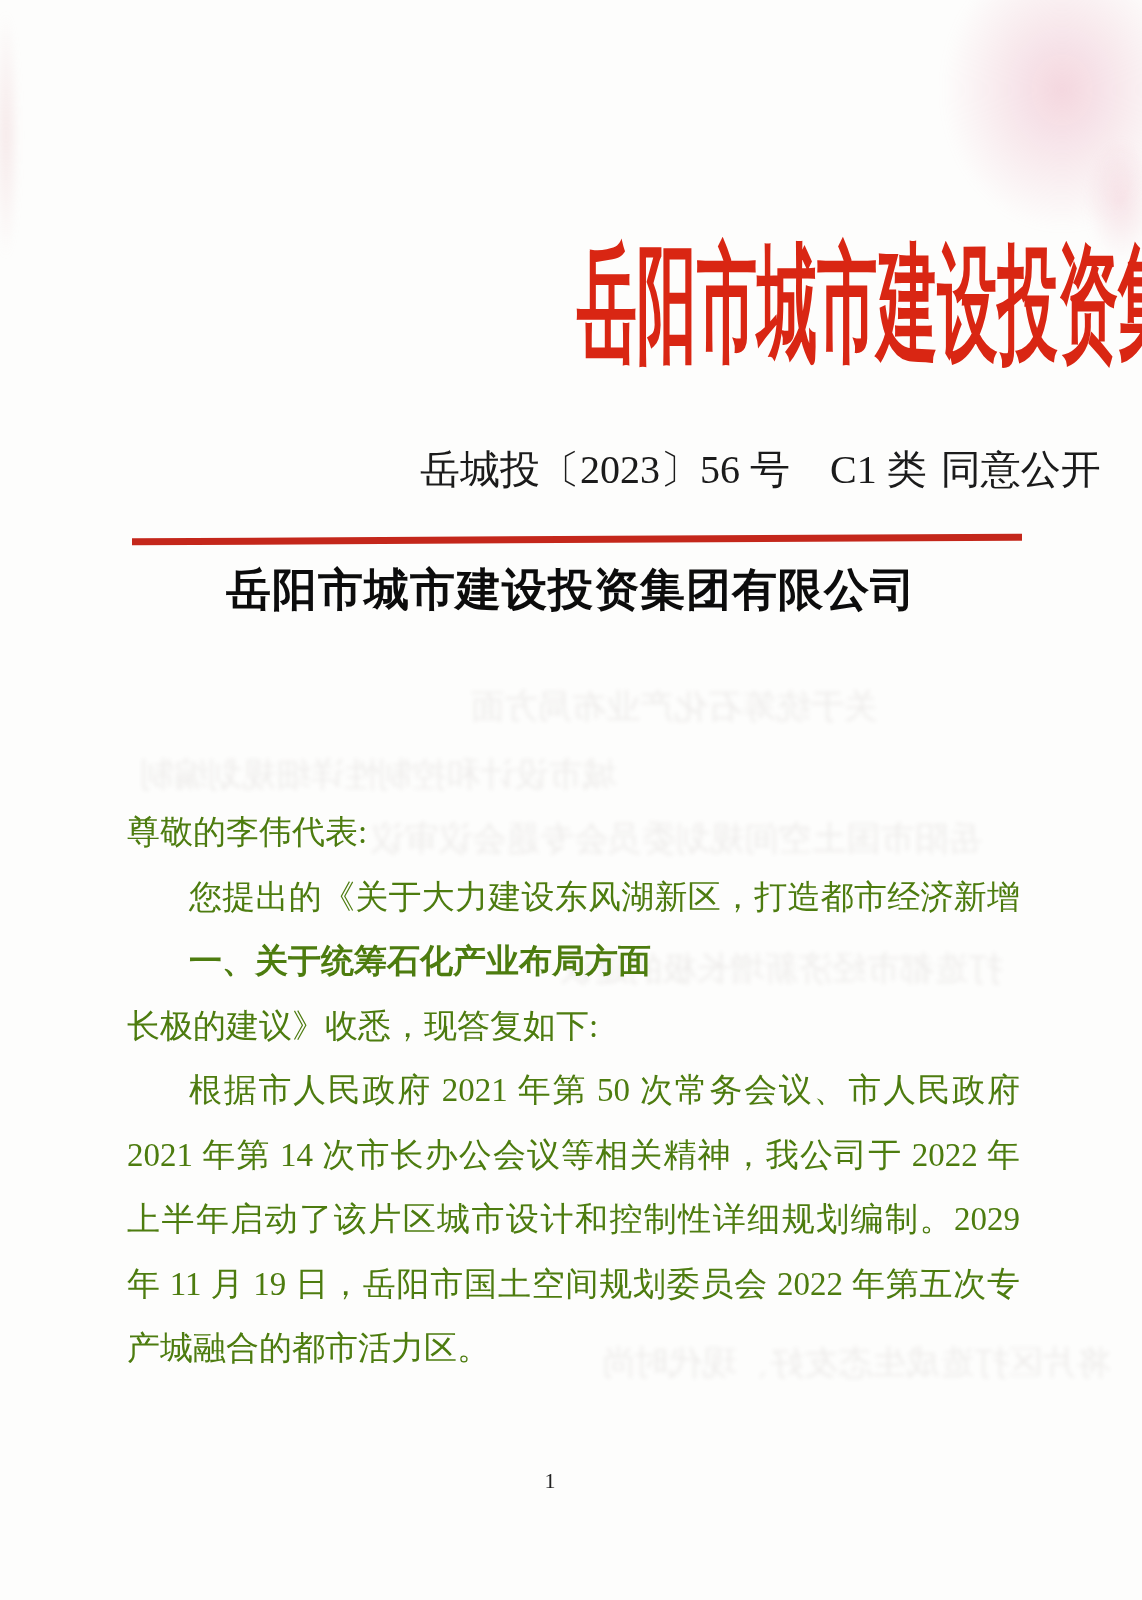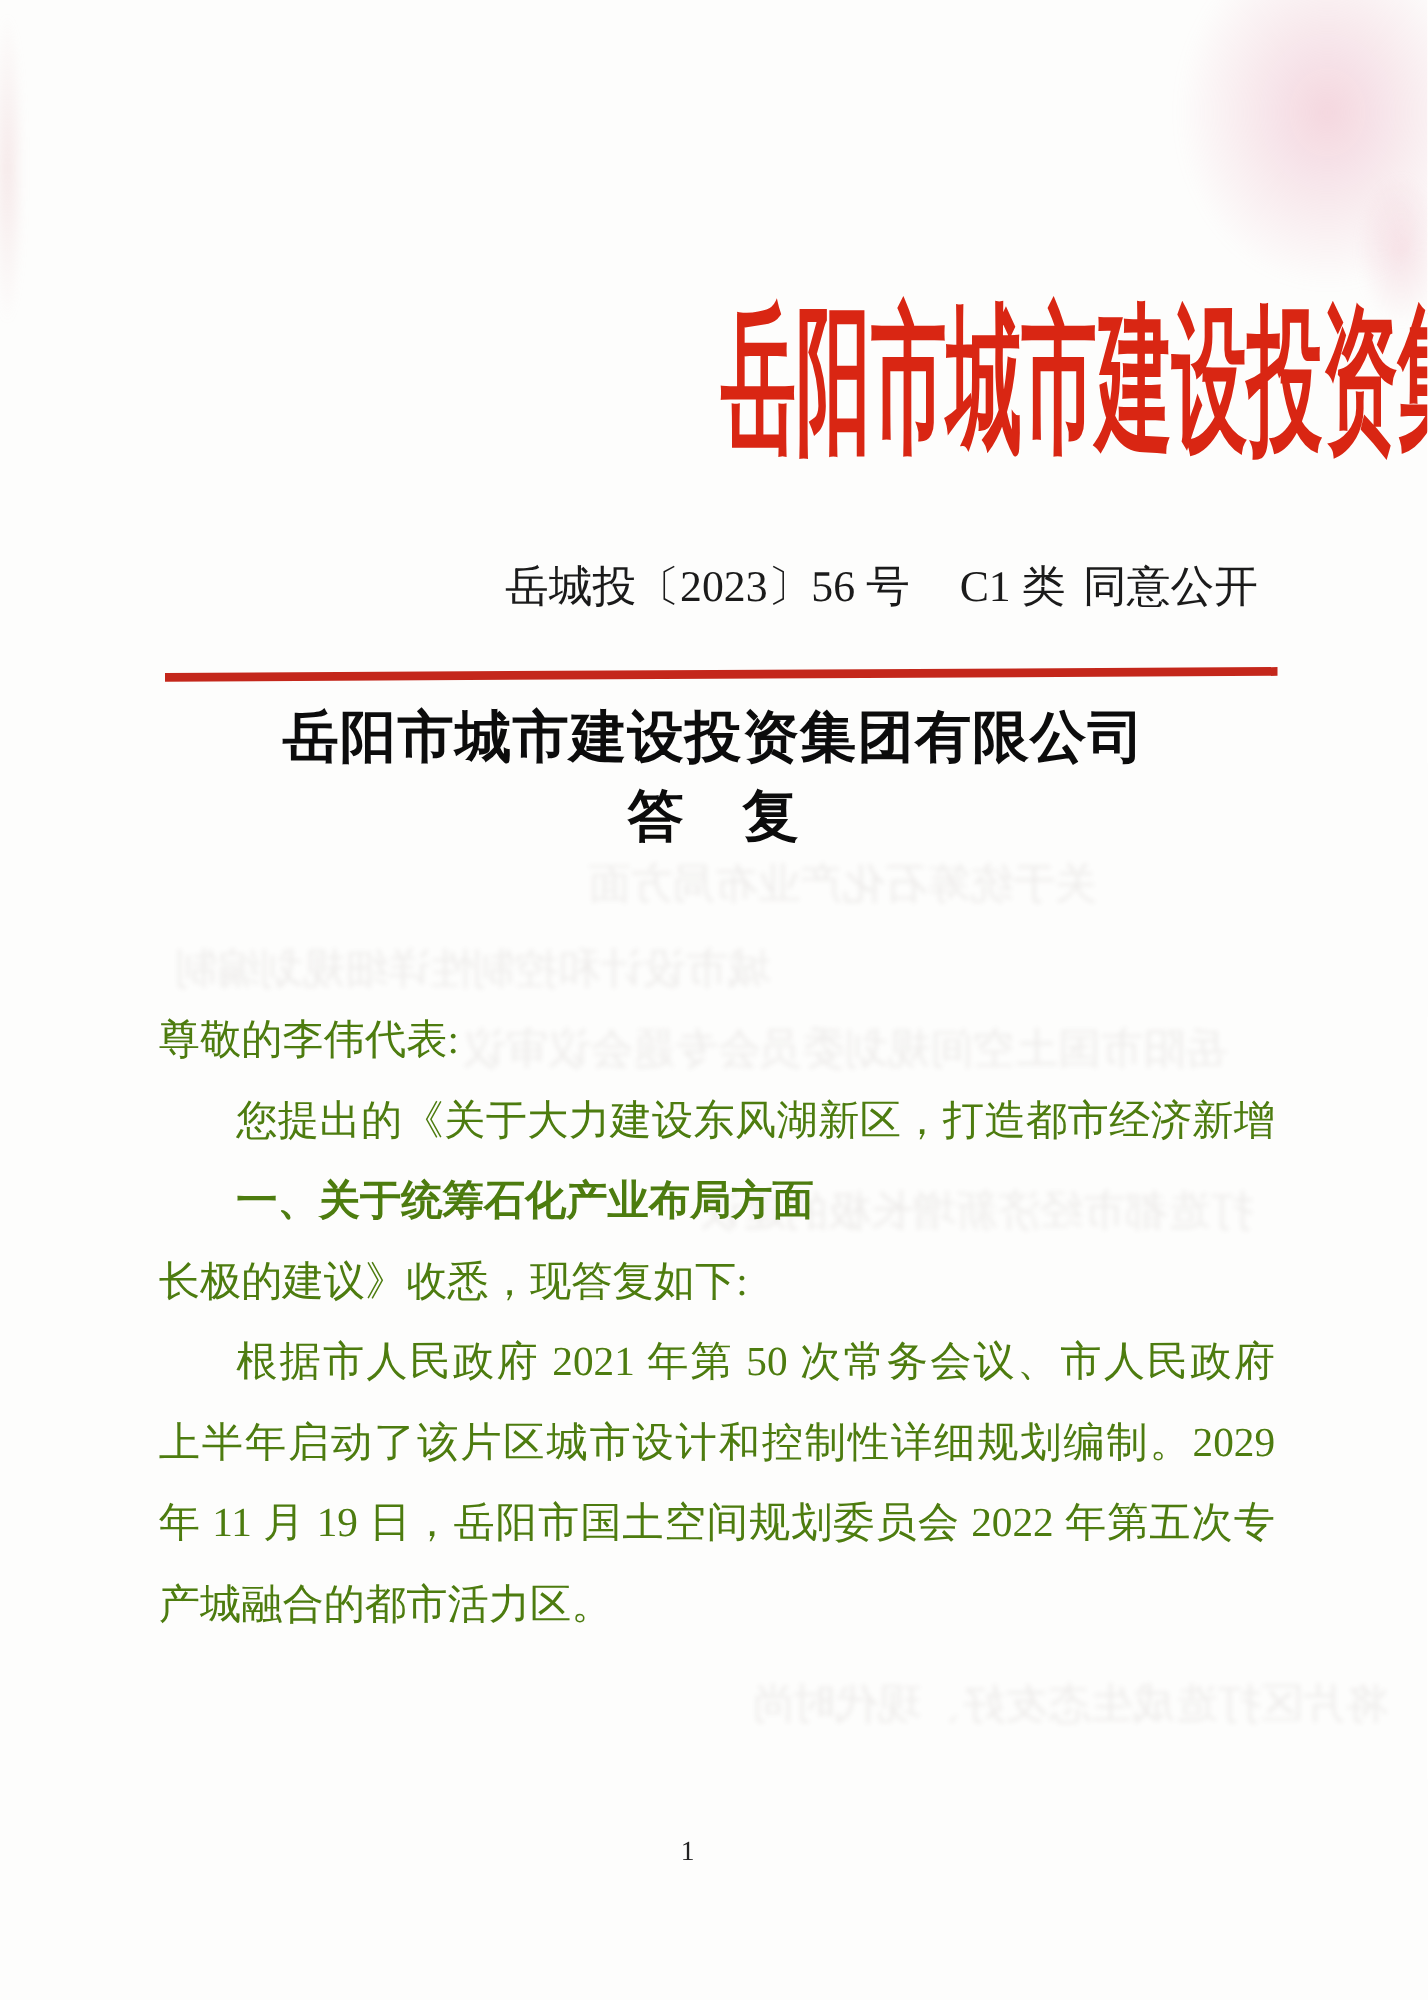--- a/index.html
+++ b/index.html
@@ -31,22 +31,22 @@
     color: #d92613;
     transform: scaleX(0.47);
     transform-origin: center center;
     letter-spacing: 0;
   }
 
   
   .doc-meta {
     position: absolute;
     top: 446px;
-    left: 404px;
-    font-size: 35px;
+    left: 420px;
+    font-size: 40px;
     line-height: 48px;
     white-space: nowrap;
     color: #1b1b1b;
   }
   .doc-meta .gap-lg { display: inline-block; width: 40px; }
   .doc-meta .gap-sm { display: inline-block; width: 14px; }
 
   
   .red-rule {
     position: absolute;
@@ -147,29 +147,29 @@
   <div class="org-title">
     <span class="stretch">岳阳市城市建设投资集团有限公司文件</span>
   </div>
 
   <div class="doc-meta"><span>岳城投〔2023〕56 号</span><span class="gap-lg"></span><span>C1 类</span><span class="gap-sm"></span><span>同意公开</span></div>
 
   <div class="red-rule"></div>
 
   <div class="doc-title">
     <div>岳阳市城市建设投资集团有限公司</div>
-    <div>答　复</div>
   </div>
 
   <div class="body-text">
     <div class="line">尊敬的李伟代表:</div>
     <div class="line ind jst">您提出的《关于大力建设东风湖新区，打造都市经济新增</div>
     <div class="line ind bold">一、关于统筹石化产业布局方面</div>
     <div class="line">长极的建议》收悉，现答复如下:</div>
     <div class="line ind jst">根据市人民政府 2021 年第 50 次常务会议、市人民政府</div>
+    <div class="line jst">2021 年第 14 次市长办公会议等相关精神，我公司于 2022 年</div>
     <div class="line jst">上半年启动了该片区城市设计和控制性详细规划编制。2029</div>
     <div class="line jst">年 11 月 19 日，岳阳市国土空间规划委员会 2022 年第五次专</div>
     <div class="line">产城融合的都市活力区。</div>
   </div>
 
   <div class="page-num">1</div>
 
 </div>
 
 </body></html>

